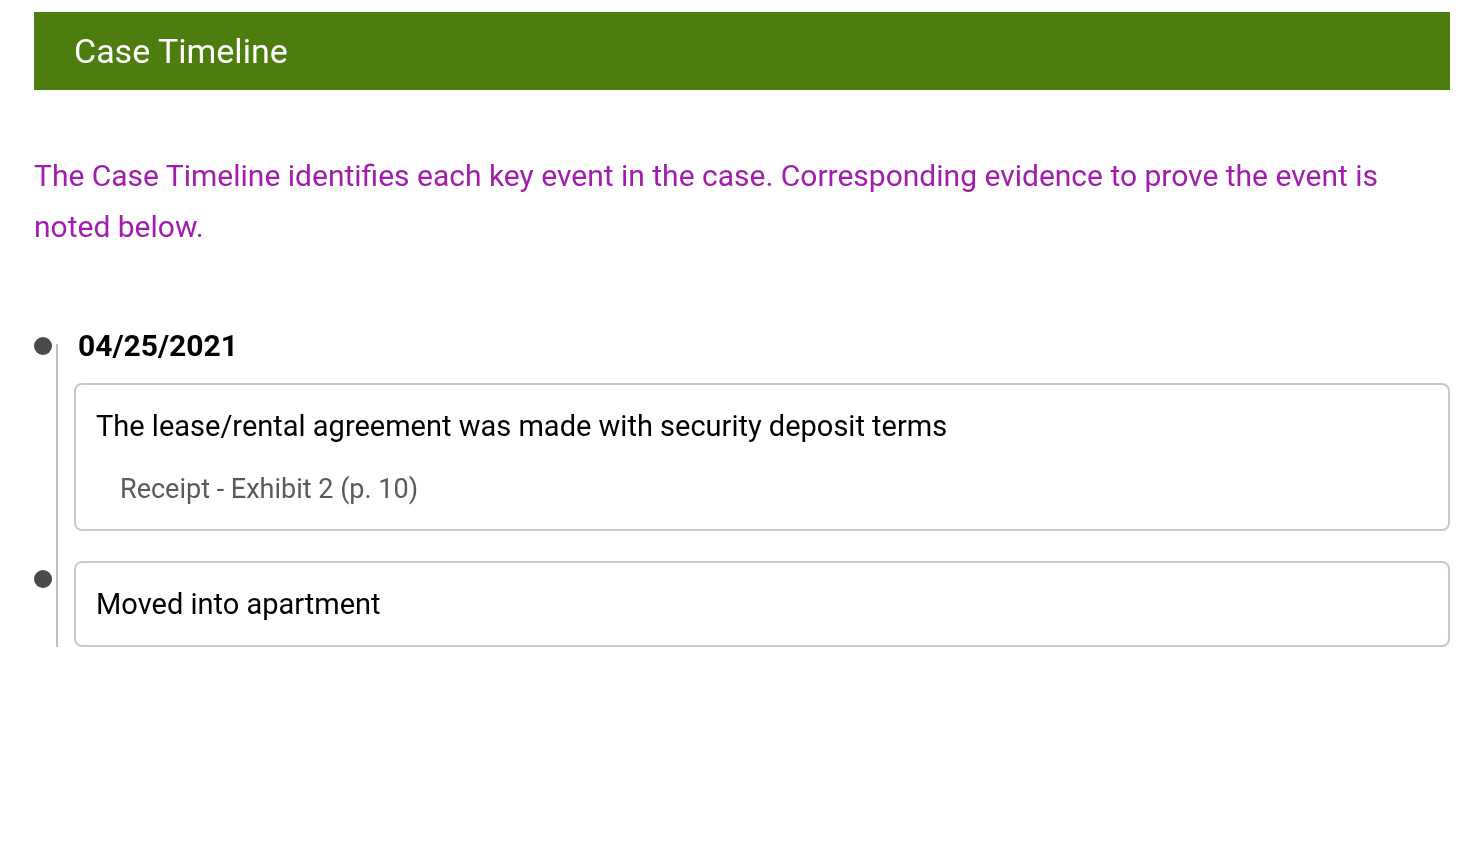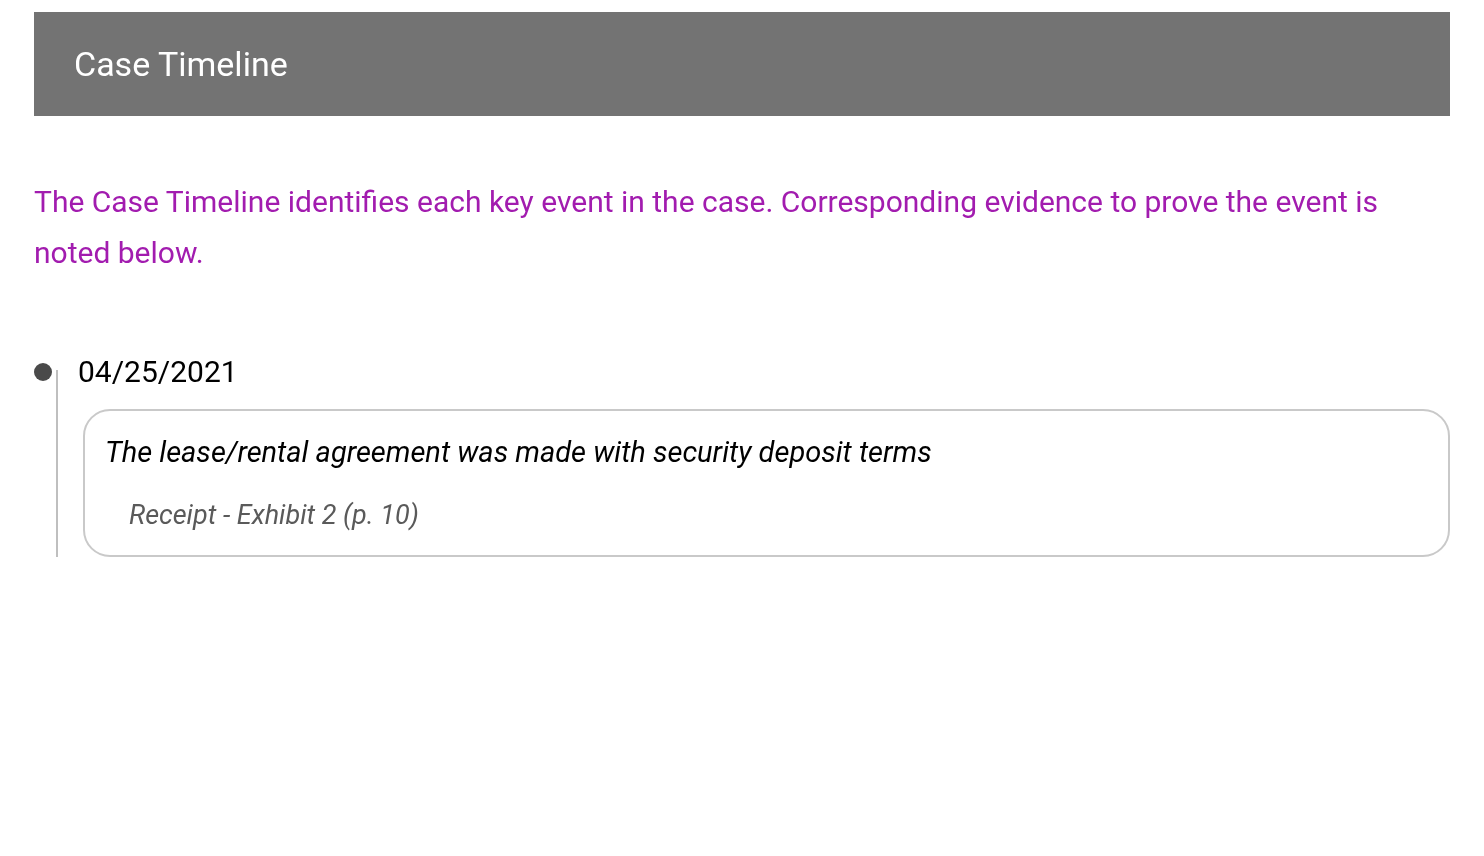--- a/index.html
+++ b/index.html
@@ -7,23 +7,23 @@
       margin: 0;
       padding: 0;
     }
     body {
       font-family: -apple-system, BlinkMacSystemFont, "Segoe UI", Roboto, Helvetica, Arial, sans-serif;
       background: #ffffff;
       padding: 0;
       width: 1484px;
     }
     .header-bar {
-      background: #737373;
+      background: #4d7c0f;
       color: #ffffff;
-      padding: 32px 40px;
+      padding: 19px 40px;
       margin: 12px 34px 0 34px;
       font-size: 34px;
       font-weight: 400;
     }
     .description {
       margin: 60px 34px 76px 34px;
       font-size: 30px;
       line-height: 1.7;
       color: #a21caf;
     }
@@ -48,31 +48,30 @@
       position: absolute;
       left: -16px;
       top: 9px;
       width: 18px;
       height: 18px;
       background: #4a4a4a;
       border-radius: 50%;
     }
     .timeline-date {
       font-size: 30px;
-      font-weight: 400;
+      font-weight: 700;
       color: #000000;
       margin-left: 28px;
       margin-bottom: 20px;
     }
     .timeline-card {
-      margin-left: 33px;
+      margin-left: 24px;
       border: 2px solid #c9c9c9;
-      border-radius: 27px;
+      border-radius: 8px;
       padding: 24px 20px 24px 20px;
-      font-style: italic;
     }
     .event-title {
       font-size: 29px;
       font-weight: 400;
       color: #000000;
       margin-bottom: 30px;
     }
     .event-evidence {
       font-size: 27px;
       color: #5a5a5a;
@@ -102,15 +101,18 @@
     <div class="timeline-dot"></div>
     <div class="timeline-date">04/25/2021</div>
     <div class="timeline-card">
       <div class="event-title">The lease/rental agreement was made with security deposit terms</div>
       <div class="event-evidence">Receipt - Exhibit 2 (p. 10)</div>
     </div>
   </div>
 
   <div class="timeline-event">
     <div class="timeline-dot"></div>
+    <div class="timeline-card">
+      <div class="event-title">Moved into apartment</div>
+    </div>
   </div>
 
 </div>
 
 </body></html>

